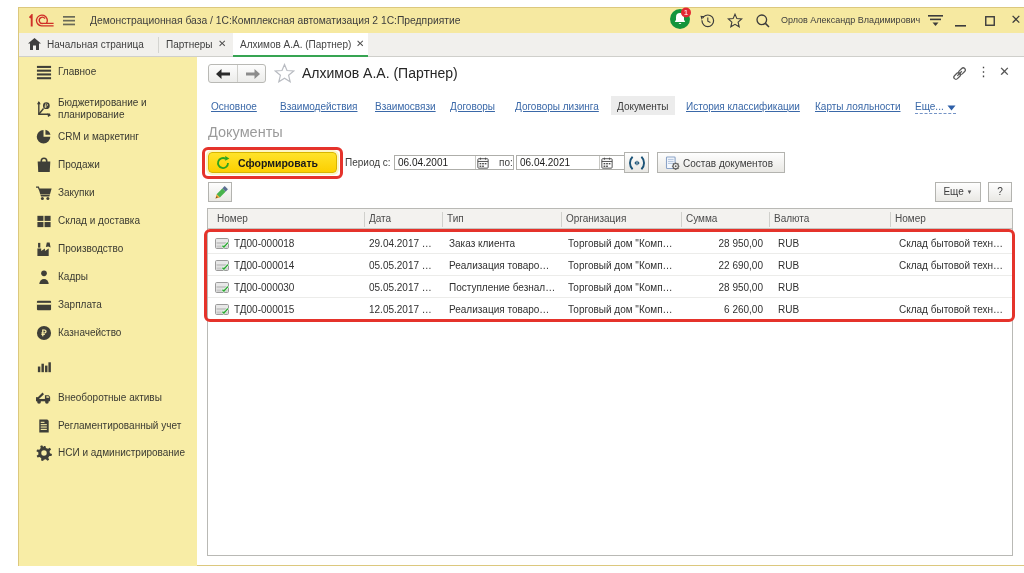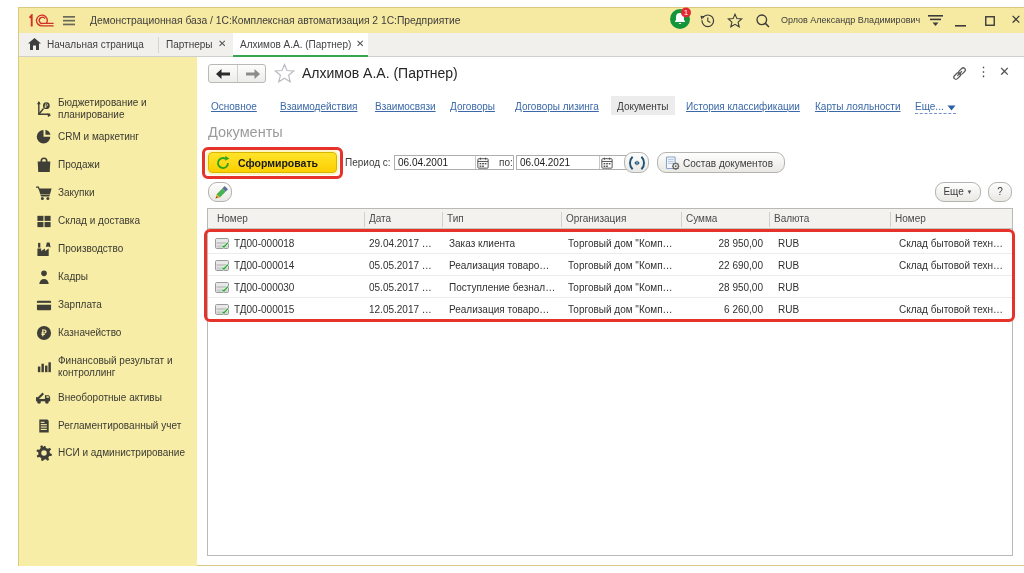--- a/index.html
+++ b/index.html
@@ -10,21 +10,21 @@
 #tabbar { position:absolute; left:0; top:25px; width:100%; height:24px; background:#f1f0ed; border-bottom:1px solid #cfcfcb; }
 #sidebar { position:absolute; left:0; top:49px; width:178px; height:509px; background:#f8eda6; }
 #content { position:absolute; left:178px; top:50px; width:830px; height:507px; background:#fff; }
 .ttxt { font-size:10.3px; color:#3d3d3d; }
 .tab { position:absolute; top:0; height:23px; line-height:23px; font-size:10px; color:#3e3e3e; }
 .tabsep { position:absolute; top:4px; height:16px; width:1px; background:#d4d4d0; }
 .sbitem { position:absolute; left:0; width:178px; font-size:10px; color:#3a3a32; }
 .sbitem .ic { position:absolute; left:17px; top:50%; transform:translateY(-50%); width:16px; height:16px; }
 .sbitem .tx { position:absolute; left:39px; top:50%; transform:translateY(-50%); line-height:12px; }
 .navlink { position:absolute; font-size:10px; color:#3a68a8; text-decoration:underline; }
-.btn { position:absolute; background:linear-gradient(#fefefe,#e9e8e4); border:1px solid #b3b3af; border-radius:9px; font-size:10px; color:#3d3d3d; }
+.btn { position:absolute; background:linear-gradient(#fefefe,#e9e8e4); border:1px solid #b3b3af; border-radius:0; font-size:10px; color:#3d3d3d; }
 .inp { position:absolute; background:#fff; border:1px solid #aeaeaa; font-size:10px; color:#1a1a1a; }
 .redbox { position:absolute; border:3px solid #e5332b; border-radius:6px; }
 .hsep { top:3px; width:1px; height:15px; background:#d0d0cc; }
 .htx { top:4px; font-size:10px; color:#4b4b4b; }
 .row { position:absolute; left:0; width:804px; height:22px; border-bottom:1px solid #ececea; font-size:10px; color:#303030; }
 .row .c { position:absolute; top:5.5px; white-space:nowrap; overflow:hidden; }
 .dicon { position:absolute; left:7px; top:6px; width:15px; height:12px; }
 .c1 { left:26px; } .c2 { left:161px; } .c3 { left:241px; } .c4 { left:360px; } .c5 { right:249px; text-align:right; } .c6 { left:570px; } .c7 { left:691px; }
 </style>
 </head>
@@ -92,20 +92,31 @@
     </svg>
     <div class="tab" style="left:28px">Начальная страница</div>
     <div class="tabsep" style="left:139px"></div>
     <div class="tab" style="left:147px">Партнеры</div>
     <div class="abs" style="left:199px;top:0;height:23px;line-height:22px;font-size:10px;color:#4c4c4c">✕</div>
     <div class="abs" style="left:214px;top:0;width:135px;height:24px;background:#fff;border-bottom:2px solid #36a452"></div>
     <div class="tab" style="left:221px;color:#444">Алхимов А.А. (Партнер)</div>
     <div class="abs" style="left:337px;top:0;height:23px;line-height:22px;font-size:10px;color:#4c4c4c">✕</div>
   </div>
   <div id="sidebar">
+    <div class="sbitem" style="top:1px;height:28px">
+      <svg class="ic" viewBox="0 0 17 17">
+          <g fill="#3f3f38">
+            <rect x="1" y="2" width="15" height="2.2"></rect>
+            <rect x="1" y="6" width="15" height="2.2"></rect>
+            <rect x="1" y="10" width="15" height="2.2"></rect>
+            <rect x="1" y="14" width="15" height="2.2"></rect>
+          </g>
+        </svg>
+      <div class="tx">Главное</div>
+    </div>
     <div class="sbitem" style="top:38px;height:28px">
       <svg class="ic" viewBox="0 0 17 17">
           <g stroke="#3f3f38" fill="none" stroke-width="1.5">
             <path d="M3 1 L3 14 L15 14"></path>
             <path d="M3 14 L8 8"></path>
           </g>
           <g fill="#3f3f38">
             <path d="M3 0 L5 3.5 L1 3.5 Z"></path>
             <path d="M16 15.2 L12 13 L12.8 17 Z"></path>
             <circle cx="11" cy="5" r="3.6"></circle>
@@ -187,21 +198,20 @@
     </div>
     <div class="sbitem" style="top:295.5px;height:28px">
       <svg class="ic" viewBox="0 0 17 17">
           <g fill="#3f3f38">
             <rect x="2" y="8" width="2.6" height="6"></rect>
             <rect x="5.8" y="5" width="2.6" height="9"></rect>
             <rect x="9.6" y="7" width="2.6" height="7"></rect>
             <rect x="13.2" y="3.5" width="2.6" height="10.5"></rect>
           </g>
         </svg>
-      <div class="tx">Финансовый результат и<br>контроллинг</div>
     </div>
     <div class="sbitem" style="top:327px;height:28px">
       <svg class="ic" viewBox="0 0 17 17">
           <g fill="#3f3f38">
             <path d="M0 9.5 L10 9.5 L10 12 L0 12 Z"></path>
             <path d="M9.5 5.5 L13.5 5.5 L15 7.5 L15 12 L9.5 12 Z"></path>
             <path d="M0.2 10 L1.8 8 L6.8 2.6 L8.4 4.4 L3 9.8 Z" transform="rotate(3 4 6)"></path>
             <circle cx="3.2" cy="12.6" r="2"></circle>
             <circle cx="11.6" cy="12.6" r="2"></circle>
             <rect x="0" y="7.6" width="2" height="2"></rect>

